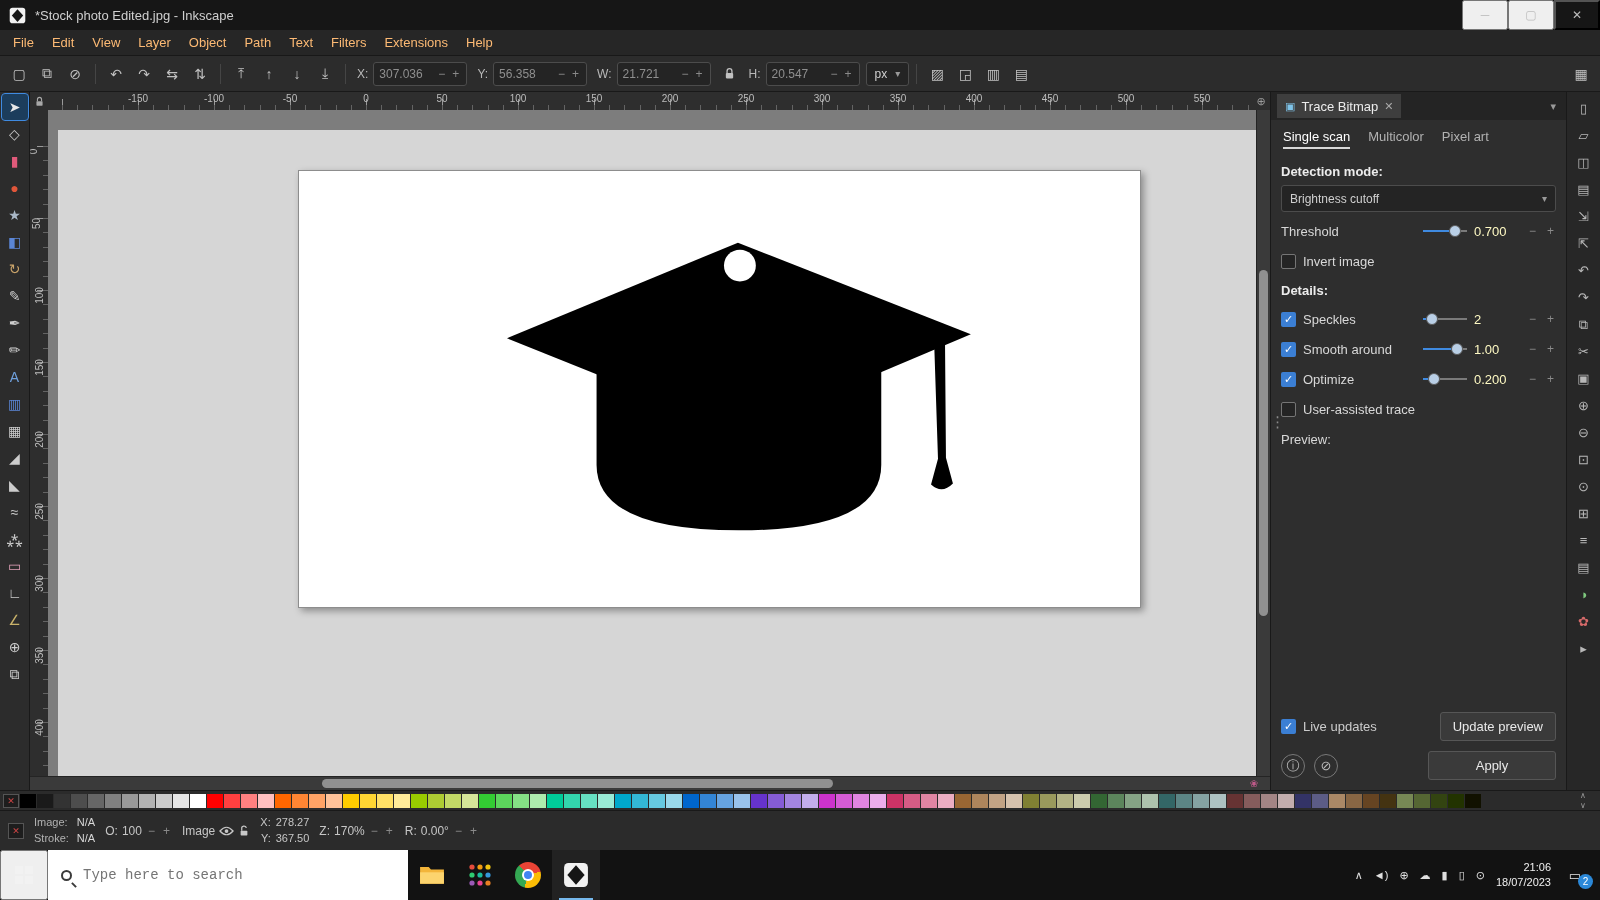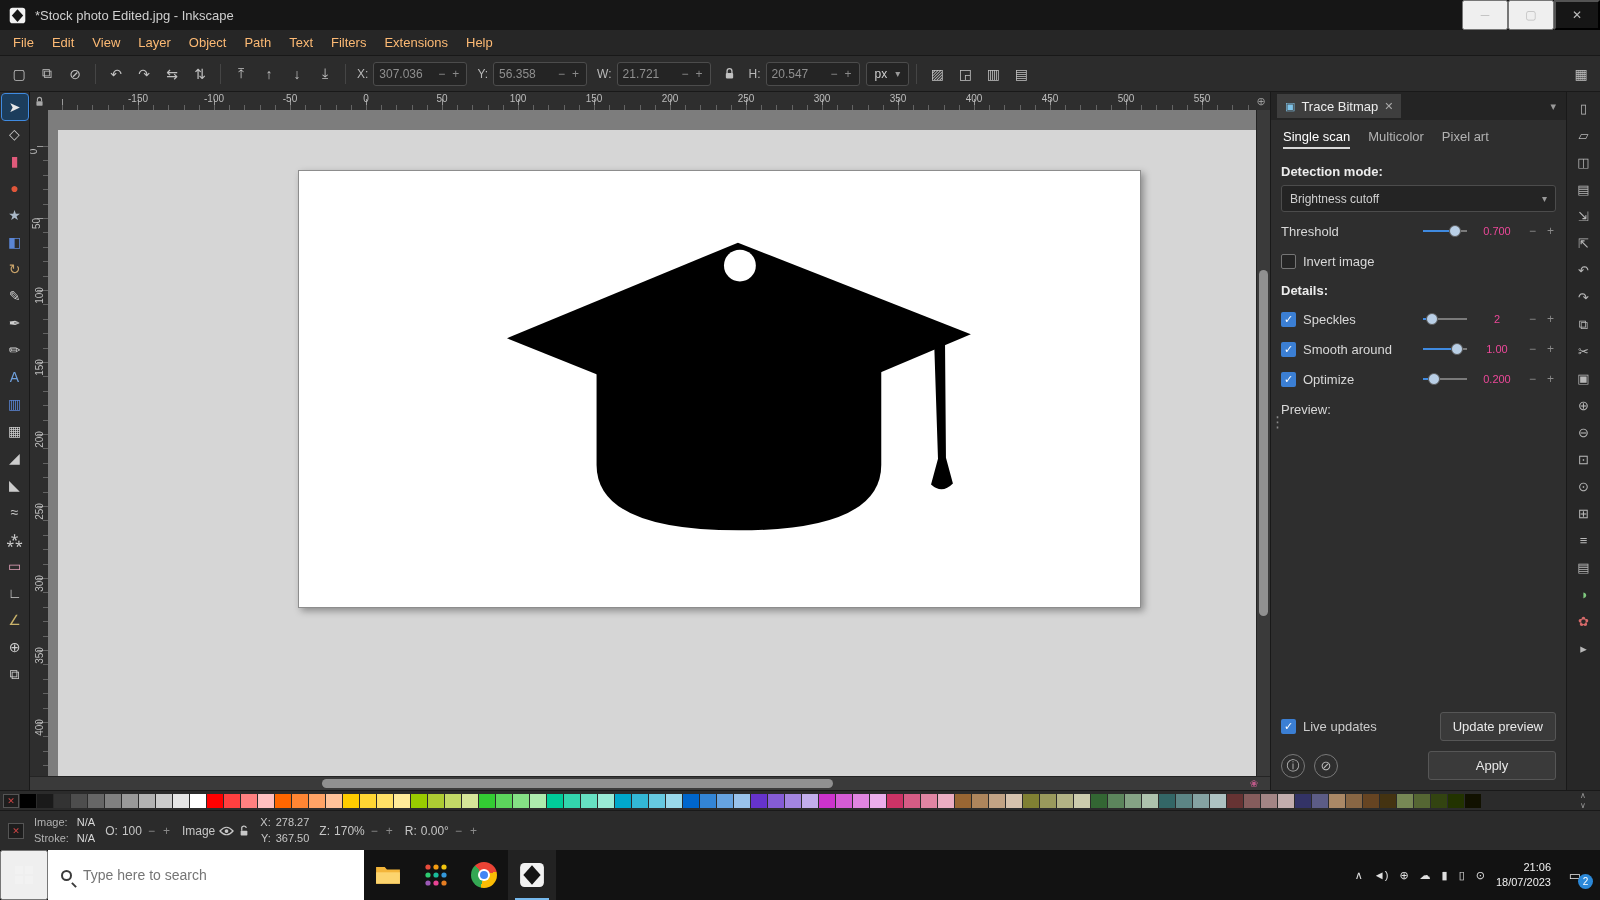--- a/index.html
+++ b/index.html
@@ -83,21 +83,21 @@
   .trace-tabs { display:flex; gap:18px; margin:9px 2px 8px; }
   .trace-tab { padding-bottom:3px; color:#b2b2b2; font-size:13px; }
   .trace-tabs .trace-tab:first-of-type { color:#ffffff; border-bottom:2px solid #d8d8d8; }
   .section-label { font-weight:bold; color:#ececec; margin:7px 0 6px; font-size:13px; }
   .panel .dropdown.wide { width:100%; justify-content:space-between; height:27px; margin-bottom:4px; }
   .trow { display:flex; align-items:center; height:30px; gap:7px; }
   .trow .lbl { flex:1; font-size:13px; color:#d8d8d8; }
   .slider { width:44px; height:14px; position:relative; flex:none; }
   .slider .track { position:absolute; left:0; right:0; top:6px; height:2px; background:linear-gradient(90deg,#3f8ae0 0 var(--pos),#7a7a7a var(--pos) 100%); }
   .slider .knob { position:absolute; top:1px; left:calc(var(--pos) - 6px); width:12px; height:12px; border-radius:50%; background:#b9cfe6; border:1px solid #5a5a5a; }
-  .val { min-width:46px; text-align:center; color:#ec4899; font-size:11px; }
+  .val { min-width:46px; text-align:left; color:#fef9c3; font-size:13px; }
   .cb { width:15px; height:15px; border-radius:2px; display:flex; align-items:center; justify-content:center; font-size:11px; flex:none; }
   .cb.on { background:#3b7fd4; color:#ffffff; }
   .cb.off { background:#242424; border:1px solid #757575; color:transparent; }
   .preview-area { flex:1; }
   .live-row { display:flex; align-items:center; gap:7px; margin-bottom:10px; }
   .live-row .lbl { flex:1; }
   .btn { background:#3a3a3a; border:1px solid #565656; color:#e9e9e9; border-radius:3px; font-size:13px; padding:6px 12px; font-family:inherit; }
   .apply-row { display:flex; align-items:center; gap:9px; }
   .round-btn { width:24px; height:24px; border-radius:50%; border:1px solid #787878; background:none; color:#bcbcbc; display:flex; align-items:center; justify-content:center; font-size:13px; }
   .apply-btn { margin-left:auto; width:128px; }
@@ -120,21 +120,21 @@
   .fs-grid .v { color:#d8d8d8;text-align:center; }
   .inline { display:flex; align-items:center; gap:4px; flex:none; }
   .status-message { flex:1; white-space:nowrap; overflow:hidden; text-overflow:ellipsis; color:#d2d2d2; }
   .xy-grid { display:grid; grid-template-columns:auto auto; gap:0 5px; font-size:11px; line-height:1.45; text-align:right; }
 
   
   .taskbar { height:50px; background:#121212; display:flex; align-items:stretch; flex:none; }
   .start-btn { width:48px; display:flex; align-items:center; justify-content:center; }
   .win-logo { display:grid; grid-template-columns:8px 8px; grid-template-rows:8px 8px; gap:2px; }
   .win-logo i { background:#f2f2f2; }
-  .search-box { width:316px; background:#ffffff; display:flex; align-items:center; gap:11px; padding:0 13px; }
+  .search-box { width:360px; background:#ffffff; display:flex; align-items:center; gap:11px; padding:0 13px;font-family:Liberation Mono, monospace; }
   .mag { width:11px; height:11px; border:2px solid #3a3a3a; border-radius:50%; position:relative; flex:none; }
   .mag::after { content:""; position:absolute; width:2px; height:6px; background:#3a3a3a; left:10px; top:10px; transform:rotate(-45deg); }
   .search-input { border:none; outline:none; flex:1; font-size:14px; color:#333; font-family:inherit; background:transparent; }
   .task-icon { width:48px; display:flex; align-items:center; justify-content:center; position:relative; background:none; border:none; }
   .task-icon.active { background:rgba(255,255,255,.07); }
   .task-icon.active::after { content:""; position:absolute; left:7px; right:7px; bottom:0; height:2px; background:#76b9ed; }
   .chrome-ball { width:26px; height:26px; border-radius:50%; background:conic-gradient(from -45deg,#ea4335 0 120deg,#fbbc05 0 240deg,#34a853 0 360deg); position:relative; }
   .chrome-ball::before { content:""; position:absolute; left:7px; top:7px; width:12px; height:12px; border-radius:50%; background:#fff; }
   .chrome-ball::after { content:""; position:absolute; left:9px; top:9px; width:8px; height:8px; border-radius:50%; background:#4285f4; }
   .tray { margin-left:auto; display:flex; align-items:center; gap:11px; padding-right:12px; color:#e6e6e6; font-size:11px; }
@@ -484,20 +484,24 @@
         <span class="lbl">Optimize</span>
         <span class="slider" style="--pos:26%">
             <span class="track"></span>
             <span class="knob"></span>
           </span>
         <span class="val">0.200</span>
         <span class="sp">−</span>
         <span class="sp">+</span>
       </div>
 
+      <div class="trow">
+        <span class="cb off"></span>
+        <span class="lbl">User-assisted trace</span>
+      </div>
 
       <div class="trow">
         <span class="lbl">Preview:</span>
       </div>
       <div class="preview-area"></div>
 
       <div class="live-row">
         <span class="cb on">✓</span>
         <span class="lbl">Live updates</span>
         <button class="btn">Update preview</button>

